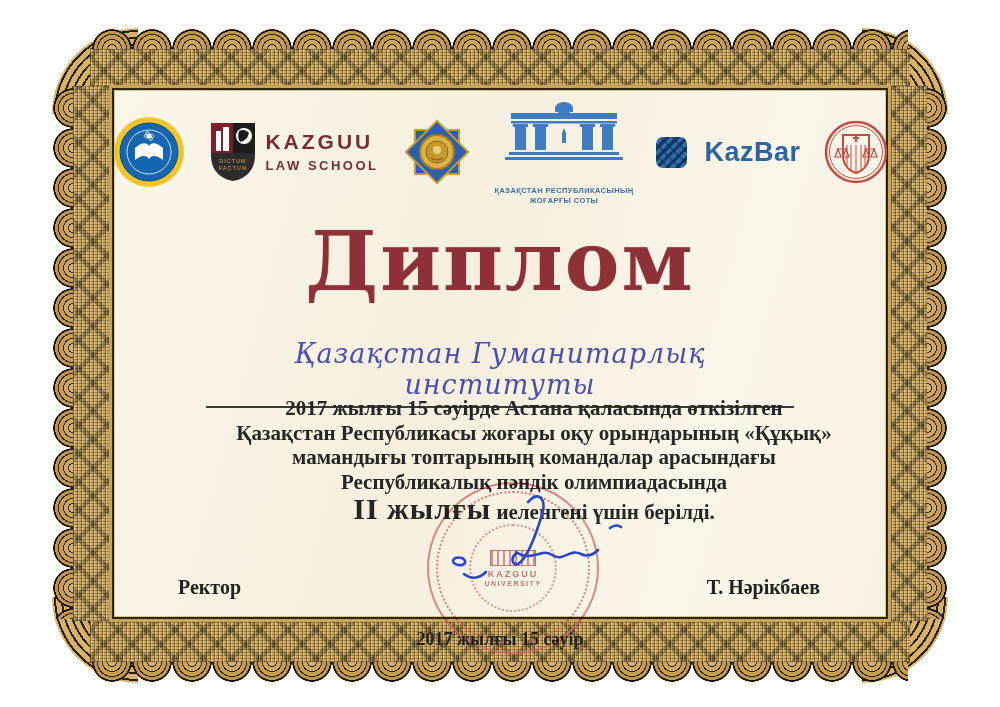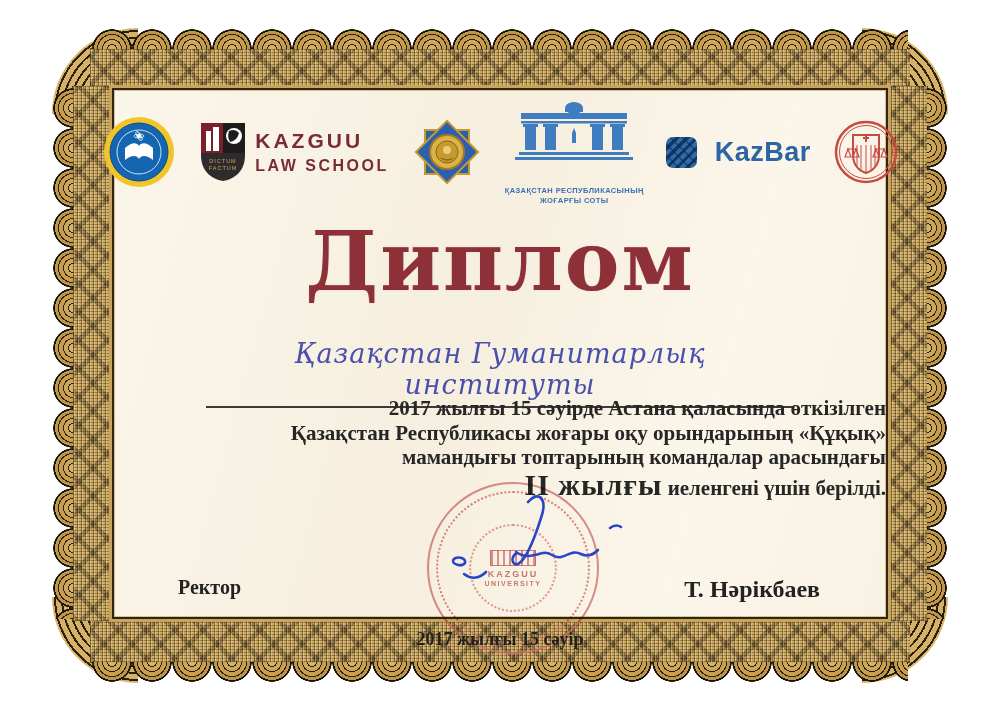--- a/index.html
+++ b/index.html
@@ -62,21 +62,21 @@
     position:absolute;top:88px;bottom:88px;left:112px;right:112px;z-index:3;
     background:linear-gradient(105deg,#fbf6ea 0%,#f6efdf 45%,#fbf6ea 75%,#f8f2e4 100%);
     border:2px solid #2e2513;
     box-shadow:0 0 0 3px #caa45c, inset 0 0 0 1px #d9c08f;
   }
   
   .logos-row{position:absolute;top:10px;left:10px;right:10px;height:104px;display:flex;align-items:center;justify-content:center;gap:22px;}
   .logo-item{display:flex;align-items:center;gap:8px;flex:0 0 auto;}
   .kazguu-text{display:flex;flex-direction:column;line-height:1.05;}
   .kazguu-name{font-family:"Liberation Sans",sans-serif;font-size:21px;letter-spacing:3px;color:#7a2a33;font-weight:600;}
-  .kazguu-sub{font-family:"Liberation Sans",sans-serif;font-size:16px;letter-spacing:2.5px;color:#7a2a33;font-weight:600;margin-top:6px;}
+  .kazguu-sub{font-family:"Liberation Sans",sans-serif;font-size:13px;letter-spacing:2.5px;color:#7a2a33;font-weight:600;margin-top:6px;}
   .court-wrap{display:flex;flex-direction:column;align-items:center;}
   .court-caption{font-family:"Liberation Sans",sans-serif;font-size:7.5px;font-weight:700;color:#3a6fb5;letter-spacing:.4px;text-align:center;line-height:1.35;margin-top:16px;}
   .kazbar-wrap{display:flex;align-items:center;gap:18px;}
   .kazbar-icon{width:31px;height:31px;border-radius:7px;background:
       repeating-linear-gradient(135deg, rgba(9,38,82,.75) 0 3px, rgba(0,0,0,0) 3px 7px),
       repeating-linear-gradient(45deg, rgba(9,38,82,.45) 0 2px, rgba(0,0,0,0) 2px 8px),
       #2e6ca8;}
   .kazbar-label{font-family:"Liberation Sans",sans-serif;font-size:27px;font-weight:700;color:#2d64a3;letter-spacing:.5px;}
   
   .title{
@@ -86,43 +86,43 @@
     text-shadow:0 0 1px rgba(141,48,56,.45);
     margin-top:12px;
   }
   .recipient{
     position:absolute;top:248px;left:92px;right:92px;text-align:center;
     font-family:"DejaVu Serif",serif;font-style:italic;
     font-size:27px;color:#4a4fae;letter-spacing:1px;
     border-bottom:2px solid #3c3a36;padding-bottom:6px;
   }
   .body-text{
-    position:absolute;top:306px;left:0;width:100%;text-align:right;
-    font-size:21px;font-weight:700;color:#262626;line-height:24.5px;
+    position:absolute;top:306px;left:0;width:100%;text-align:center;
+    font-size:21px;font-weight:700;color:#262626;line-height:24.5px;padding-left:34px;
   }
   .body-line{display:block;}
   .award-line{display:block;margin-top:3px;}
   .award-place{font-size:30px;letter-spacing:1px;}
   
   .stamp{
     position:absolute;left:313px;top:392px;width:168px;height:168px;border-radius:50%;
     border:2px solid rgba(209,108,108,.75);mix-blend-mode:multiply;z-index:5;
     display:flex;align-items:center;justify-content:center;
   }
   .stamp::before{content:"";position:absolute;inset:7px;border-radius:50%;border:2px dotted rgba(209,108,108,.8);}
   .stamp::after{content:"";position:absolute;inset:40px;border-radius:50%;border:2px dotted rgba(209,108,108,.65);}
   .stamp-center{display:flex;flex-direction:column;align-items:center;color:#d07c7c;}
   .stamp-building{width:44px;height:14px;border:1.5px solid rgba(209,108,108,.85);
      background:repeating-linear-gradient(90deg, rgba(209,108,108,.7) 0 2px, rgba(0,0,0,0) 2px 6px);margin-bottom:3px;}
   .stamp-line1{font-family:"Liberation Sans",sans-serif;font-size:9px;font-weight:700;letter-spacing:2px;}
   .stamp-line2{font-family:"Liberation Sans",sans-serif;font-size:7px;font-weight:700;letter-spacing:1.5px;margin-top:1px;}
   .signature{position:absolute;left:318px;top:396px;width:210px;height:130px;z-index:6;}
   
   .footer-left{position:absolute;left:64px;top:486px;font-size:20px;font-weight:700;color:#222;}
-  .footer-right{position:absolute;right:66px;top:486px;font-size:24px;font-weight:700;color:#222;}
+  .footer-right{position:absolute;right:66px;top:486px;font-size:20px;font-weight:700;color:#222;}
   .footer-date{position:absolute;left:0;width:100%;top:539px;text-align:center;font-size:18px;font-weight:700;color:#222;}
 </style>
 </head>
 <body>
 
 <div class="golden-bg"></div>
 
 <div class="frame">
   <div class="corner corner-tl"></div>
   <div class="corner corner-tr"></div>
@@ -232,20 +232,21 @@
   </div>
 
   <div class="title">Диплом</div>
 
   <div class="recipient">Қазақстан Гуманитарлық институты</div>
 
   <div class="body-text">
     <span class="body-line">2017 жылғы 15 сәуірде Астана қаласында өткізілген</span>
     <span class="body-line">Қазақстан Республикасы жоғары оқу орындарының «Құқық»</span>
     <span class="body-line">мамандығы топтарының командалар арасындағы</span>
+    <span class="body-line">Республикалық пәндік олимпиадасында</span>
     <span class="award-line">
       <span class="award-place">II жылғы</span>
       <span>иеленгені  үшін берілді.</span>
     </span>
   </div>
 
   <div class="stamp">
     <div class="stamp-center">
       <div class="stamp-building"></div>
       <span class="stamp-line1">KAZGUU</span>

